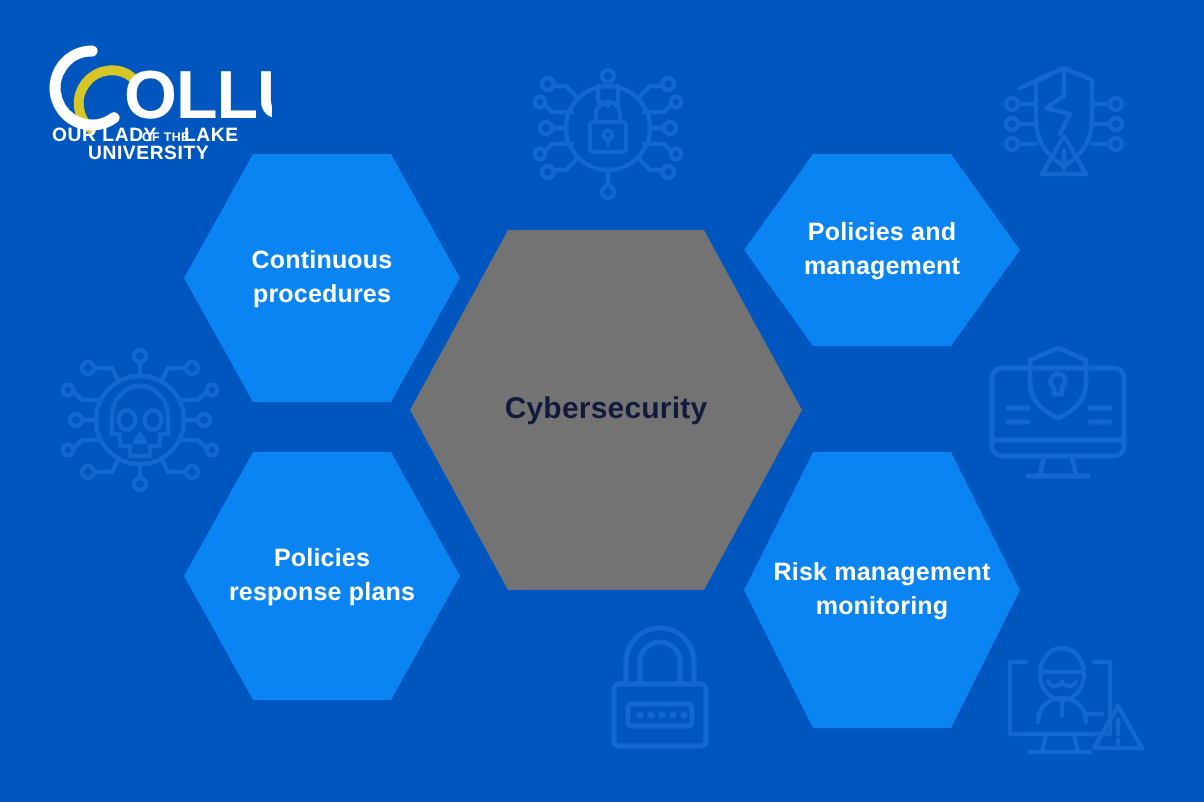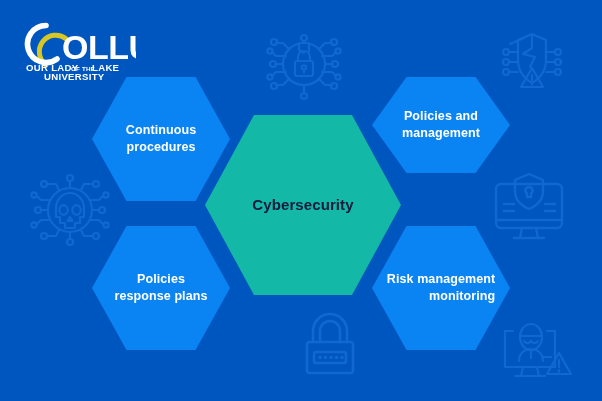--- a/index.html
+++ b/index.html
@@ -21,21 +21,21 @@
   .logo svg{display:block;}
 
   
   .hex{
     position:absolute;
     display:flex;align-items:center;justify-content:center;
     text-align:center;
     clip-path:polygon(25% 0%,75% 0%,100% 50%,75% 100%,25% 100%,0% 50%);
   }
   .hex-blue{background:#0b84f3;}
-  .hex-yellow{background:#14b8a6;}
+  .hex-yellow{background:#737373;}
 
   .hex-label{
     color:#ffffff;
     font-weight:bold;
     font-size:12.5px;
     line-height:1.38;
     letter-spacing:.1px;
     padding:0 12px;
   }
   .hex-center-label{
@@ -43,21 +43,21 @@
     font-weight:bold;
     font-size:15px;
     line-height:1.42;
     letter-spacing:.1px;
     padding:0 14px;
   }
 
   #hex-tl{left:92px;  top:77px;  width:138px; height:124px;}
   #hex-tr{left:372px; top:77px;  width:138px; height:96px;}
   #hex-bl{left:92px;  top:226px; width:138px; height:124px;}
-  #hex-br{left:372px; top:226px; width:138px; height:124px;text-align:right;}
+  #hex-br{left:372px; top:226px; width:138px; height:138px;}
   #hex-center{left:205px; top:115px; width:196px; height:180px;}
 </style>
 </head>
 <body>
 
 <div id="canvas">
 
   <div class="deco" style="left:262px;top:22px;width:84px;height:84px;">
     <svg width="84" height="84" viewBox="0 0 84 84" fill="none" stroke="#1368cf" stroke-width="2.2" stroke-linecap="round" stroke-linejoin="round">
       <circle cx="42" cy="42" r="21"></circle>

